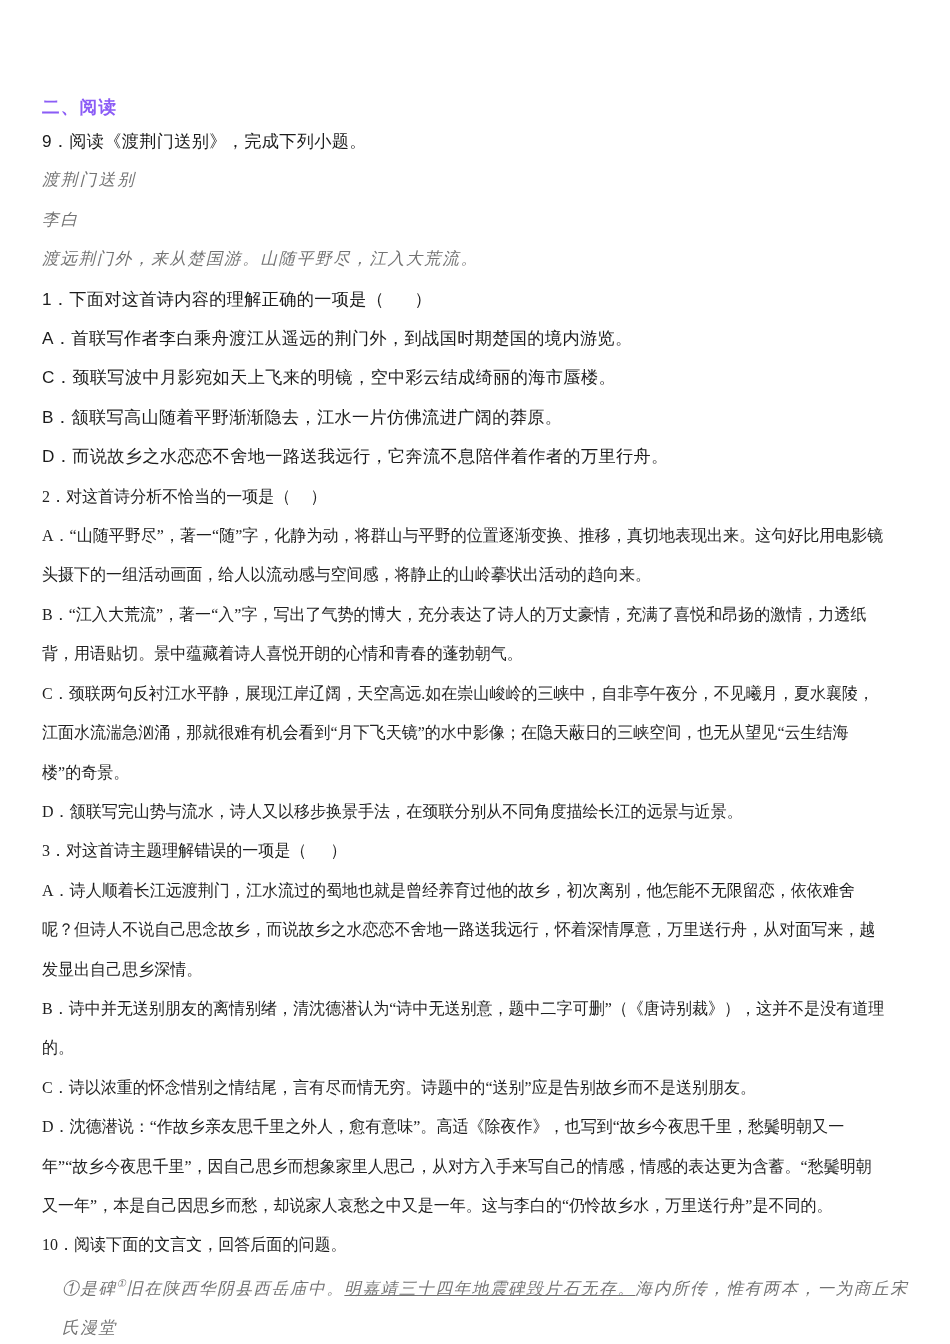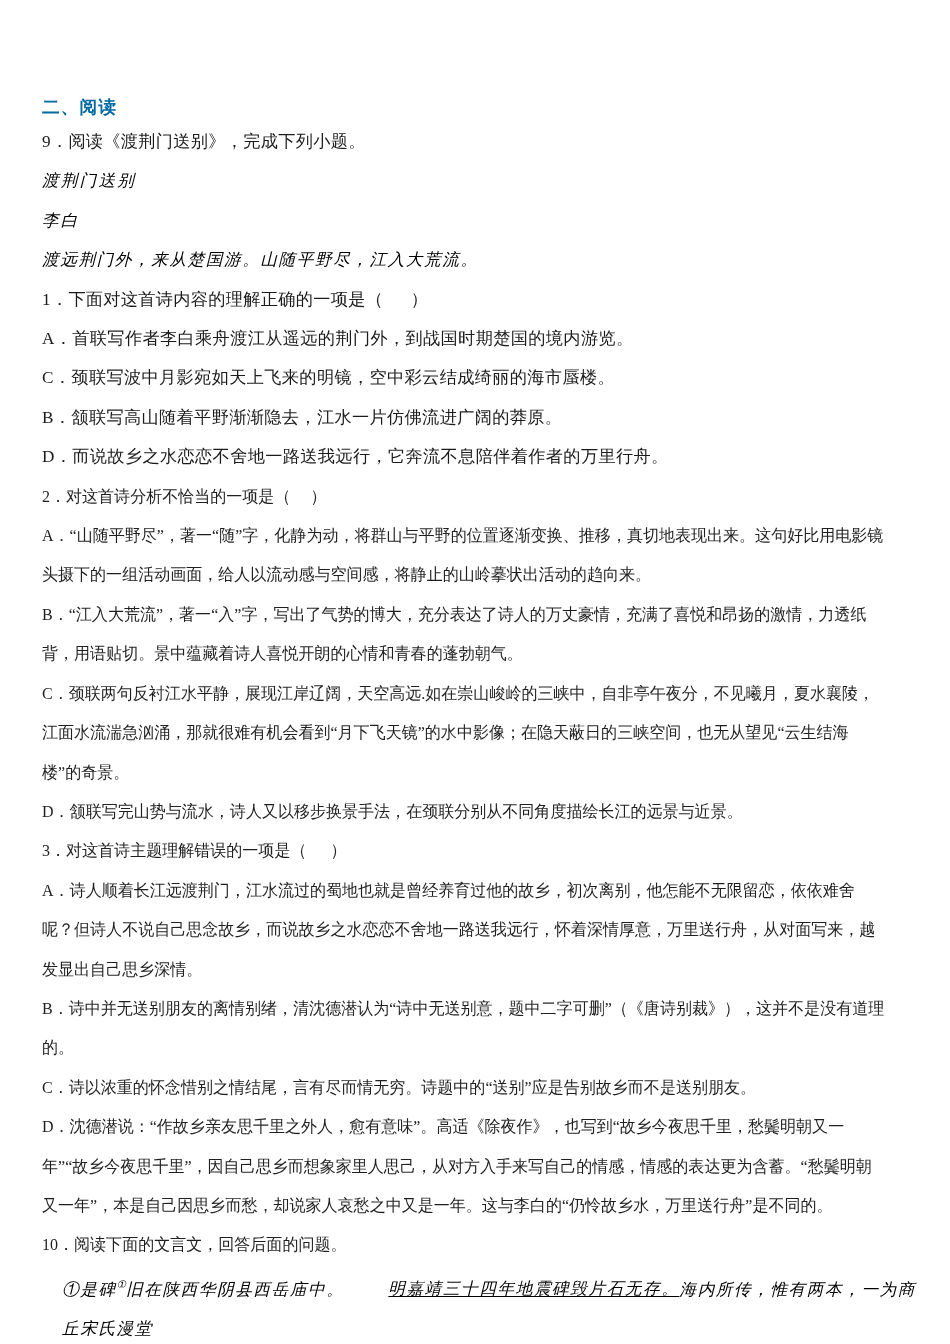--- a/index.html
+++ b/index.html
@@ -18,51 +18,51 @@
   }
   .content {
     position: absolute;
     left: 42px;
     top: 92px;
     width: 884px;
   }
 
   
   .line {
-    font-family: Liberation Serif, serif;
+    font-family: Liberation Sans, sans-serif;
     font-size: 17.2px;
     line-height: 39.4px;
     color: #1b1b1b;
     white-space: pre-wrap;
     letter-spacing: 0.1px;
   }
 
   
   .heading {
     font-family: "Liberation Serif", "DejaVu Serif", serif;
     font-weight: bold;
     font-size: 17.6px;
     line-height: 30px;
-    color: #0369a1;
+    color: #8b5cf6;
     letter-spacing: 1.2px;
   }
 
   
   .qstem {
     font-size: 17.2px;
     letter-spacing: 0.3px;
   }
 
   
   .kai {
-    font-family: Liberation Serif, serif;
+    font-family: Liberation Mono, monospace;
     font-style: italic;
     font-size: 16.6px;
     line-height: 39.4px;
-    color: #000000;
+    color: #737373;
     letter-spacing: 1.6px;
   }
   .kai-title { letter-spacing: 2.2px; }
 
   
   .cond {
     font-family: "Liberation Serif", "DejaVu Serif", serif;
     font-size: 16.8px;
     line-height: 39.4px;
     color: #1f1f1f;
@@ -70,21 +70,21 @@
     transform-origin: left center;
     letter-spacing: 0px;
   }
 
   
   .opt-wide {
     font-size: 17.2px;
     letter-spacing: 0.35px;
   }
 
-  .u { text-decoration: underline; text-underline-offset: 2px; margin-left: 44px; }
+  .u { text-decoration: underline; text-underline-offset: 2px; }
   .sup { font-size: 10.5px; vertical-align: super; letter-spacing: 0; }
   .passage-indent { padding-left: 20px; }
 </style>
 </head>
 <body>
 
 <div class="page">
   <div class="content">
 
     <div class="heading">二、阅读</div>

